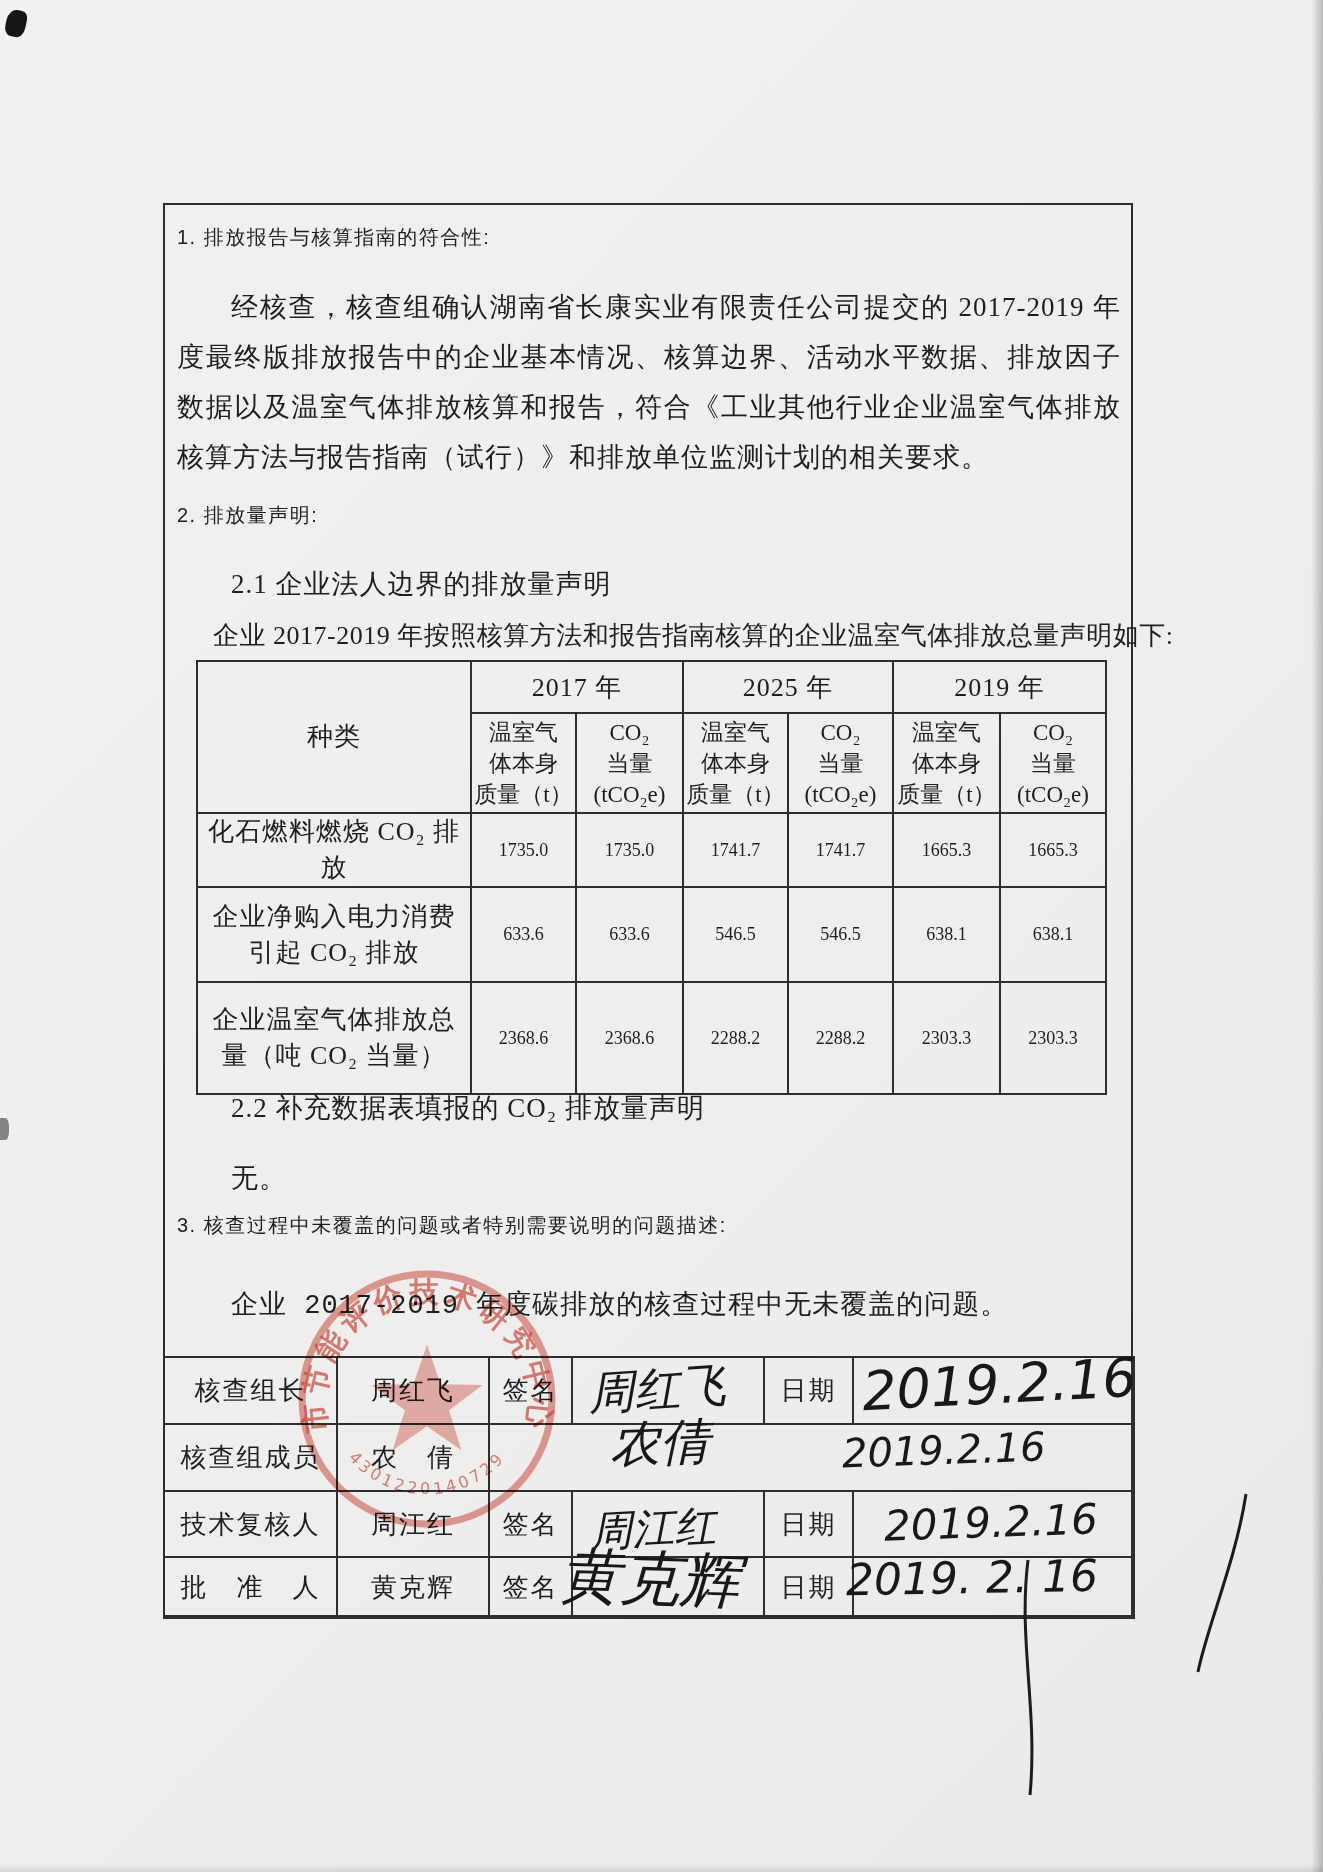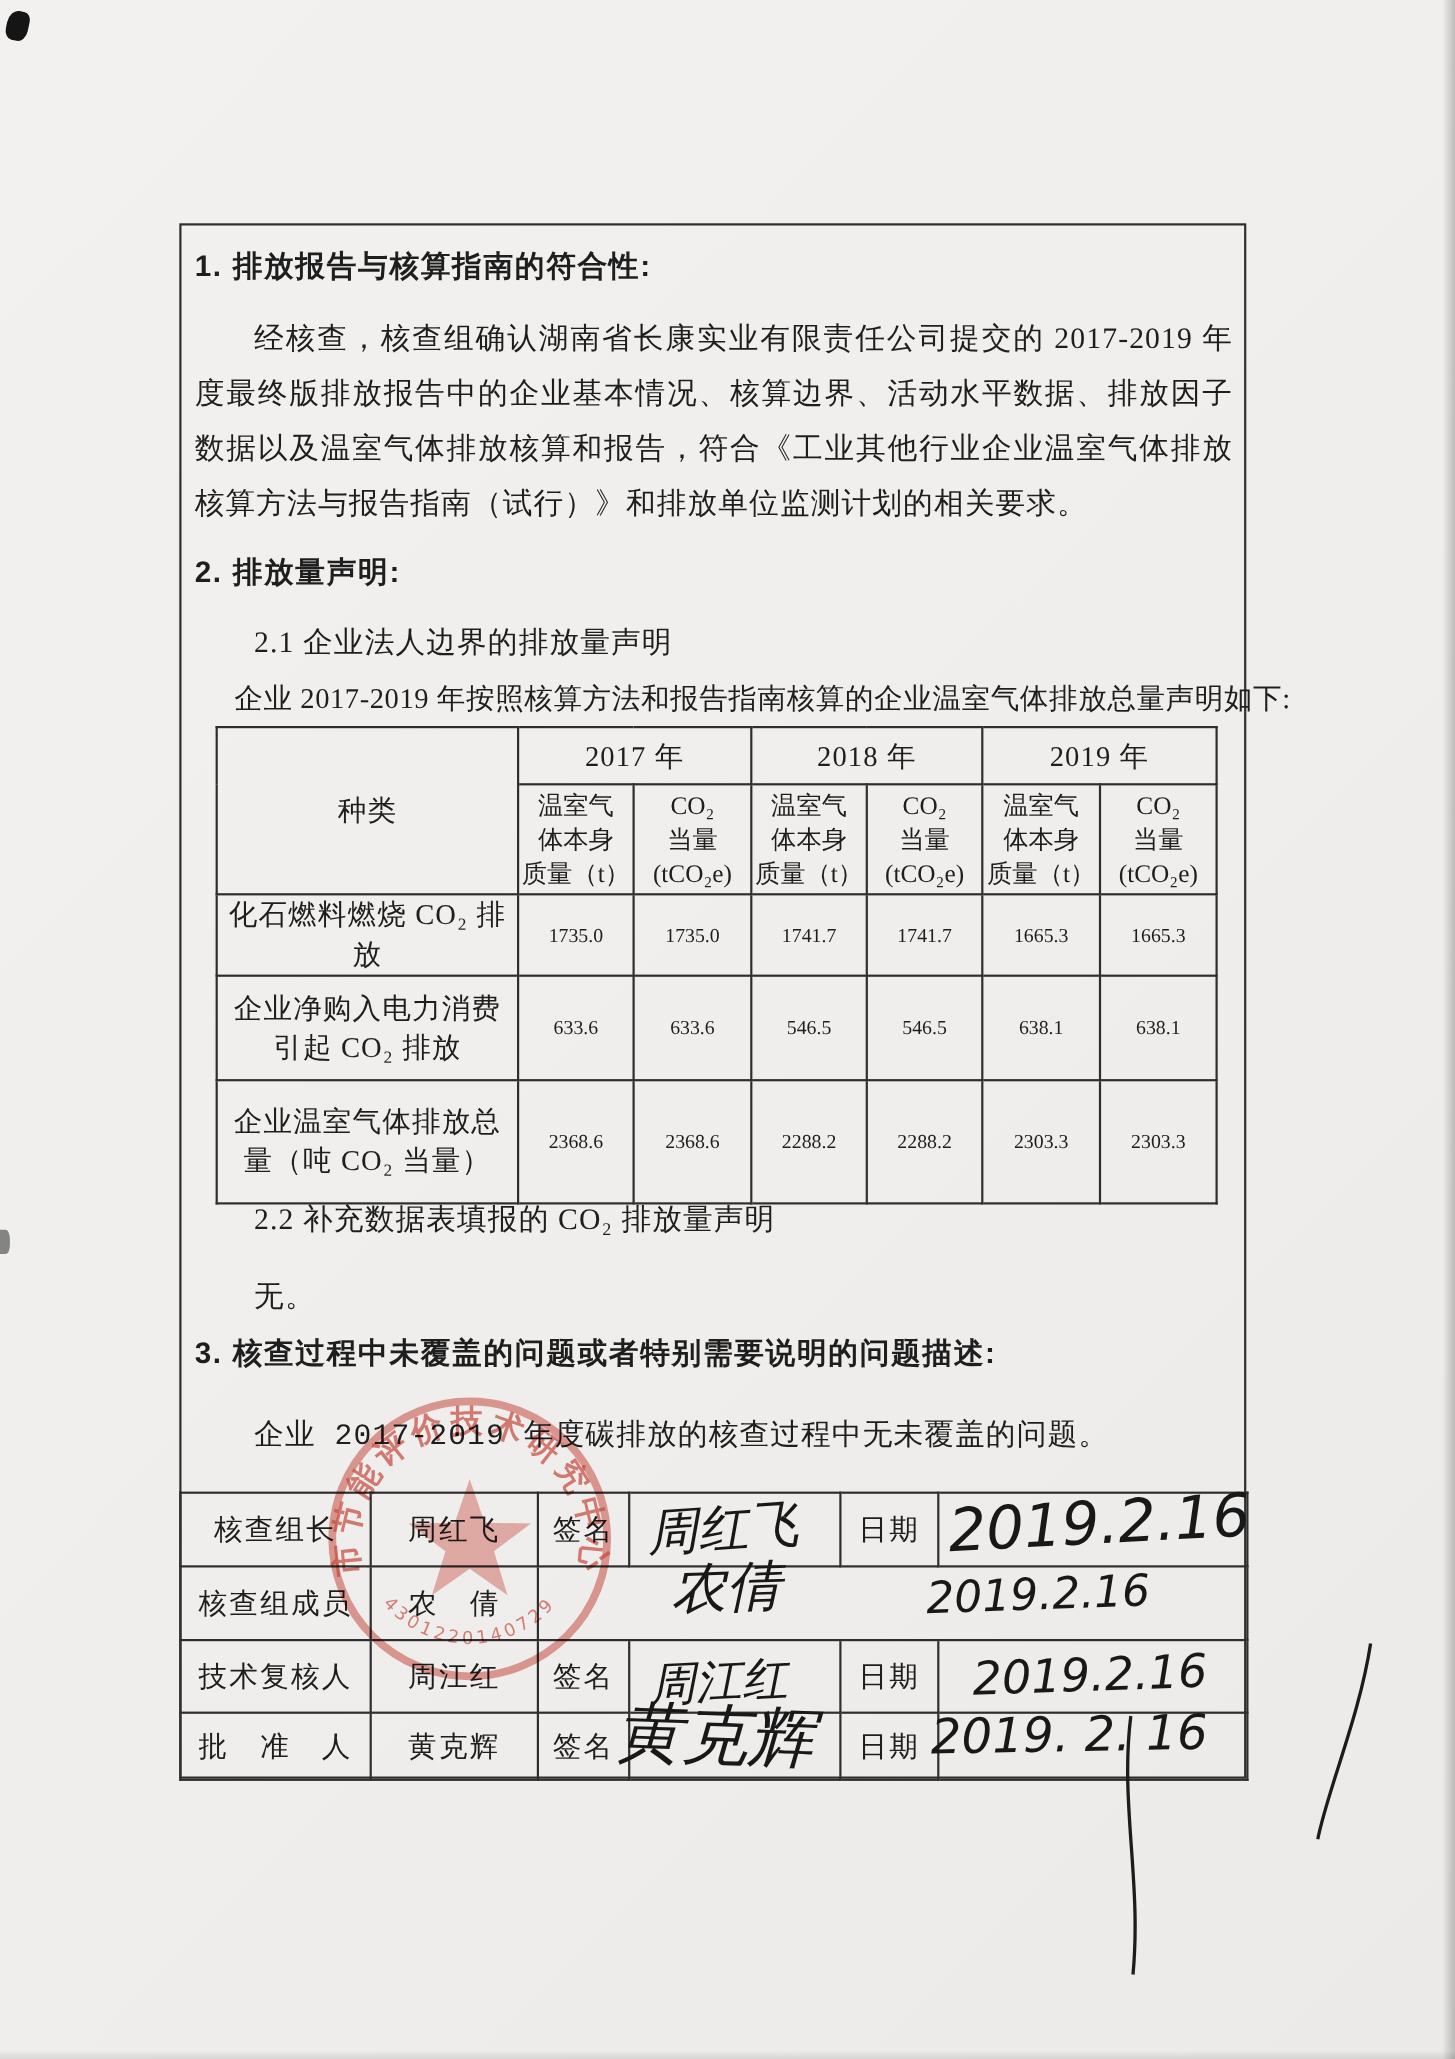--- a/index.html
+++ b/index.html
@@ -12,21 +12,21 @@
   .abs{position:absolute;}
   
   .corner-mark{left:6px;top:10px;width:20px;height:27px;background:#151515;border-radius:45% 30% 40% 35%;transform:rotate(12deg);}
   .edge-mark{left:0;top:1118px;width:9px;height:22px;background:#4a4a4a;opacity:.65;border-radius:0 40% 40% 0;}
   .right-shade{right:0;top:0;width:12px;height:100%;background:linear-gradient(to right,rgba(0,0,0,0),rgba(0,0,0,0.22));}
   .bottom-shade{left:0;bottom:0;width:100%;height:8px;background:linear-gradient(to bottom,rgba(0,0,0,0),rgba(0,0,0,0.10));}
 
   
   .content-box{left:163px;top:203px;width:966px;height:1410px;border:2px solid #2e2e2e;background:transparent;}
 
-  .heading{font-family:"Liberation Sans","DejaVu Sans",sans-serif;font-weight:700;font-size:27px;letter-spacing:1.5px;white-space:nowrap;}
+  .heading{font-family:"Liberation Sans","DejaVu Sans",sans-serif;font-weight:400;font-size:20px;letter-spacing:1.5px;white-space:nowrap;}
   .bodytext{font-size:27px;letter-spacing:1px;}
   .nowrap{white-space:nowrap;}
 
   .para{width:944px;line-height:50px;text-align:justify;text-indent:2em;}
 
   
   table{border-collapse:collapse;table-layout:fixed;}
   .etable{left:196px;top:660px;width:909px;}
   .etable td{border:2px solid #2e2e2e;text-align:center;vertical-align:middle;font-size:26px;padding:0;}
   .etable .yearhead{font-size:26px;letter-spacing:1px;}
@@ -71,21 +71,21 @@
       <col style="width:107px">
     <col style="width:105px">
       <col style="width:105px">
       <col style="width:107px">
       <col style="width:106px">
   </colgroup>
   <tbody>
   <tr style="height:52px">
     <td rowspan="2" class="rowlabel">种类</td>
     <td colspan="2" class="yearhead">2017 年</td>
-    <td colspan="2" class="yearhead">2018 年</td>
+    <td colspan="2" class="yearhead">2025 年</td>
     <td colspan="2" class="yearhead">2019 年</td>
   </tr>
   <tr style="height:100px">
     <td class="subhead pre">温室气
 体本身
 质量（t）</td>
     <td class="subhead pre">CO₂
 当量
 (tCO₂e)</td>
     <td class="subhead pre">温室气

